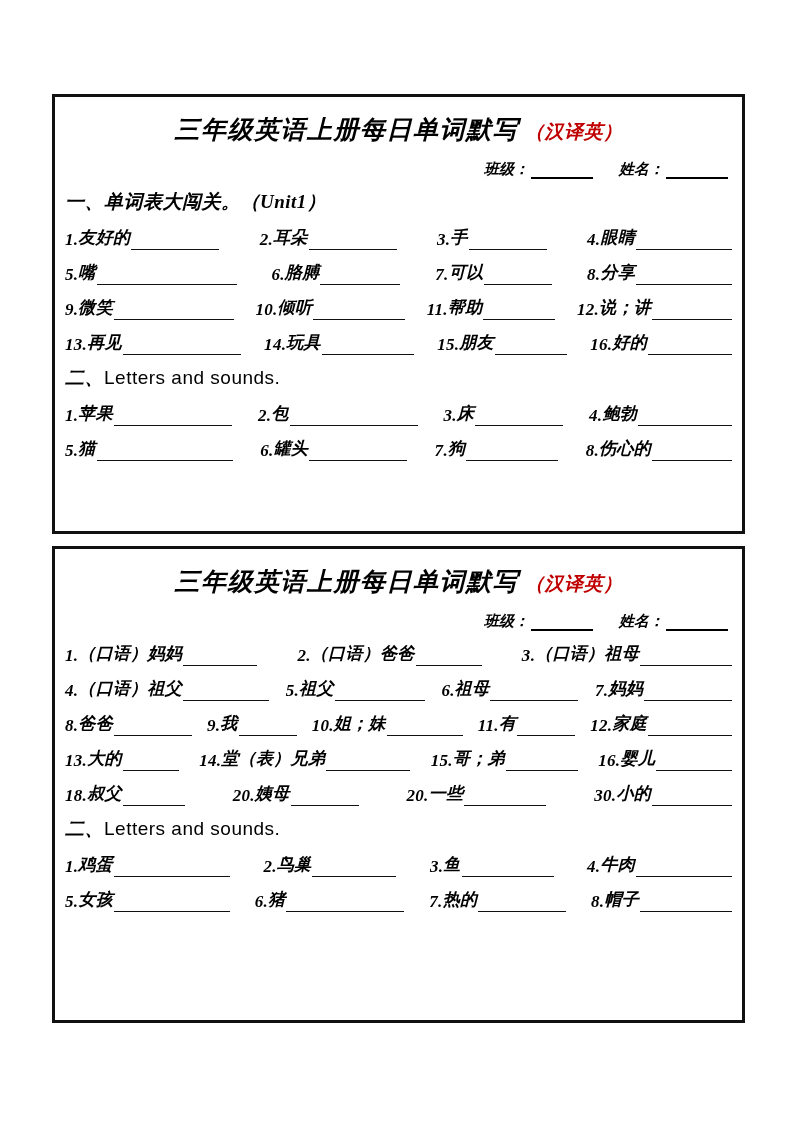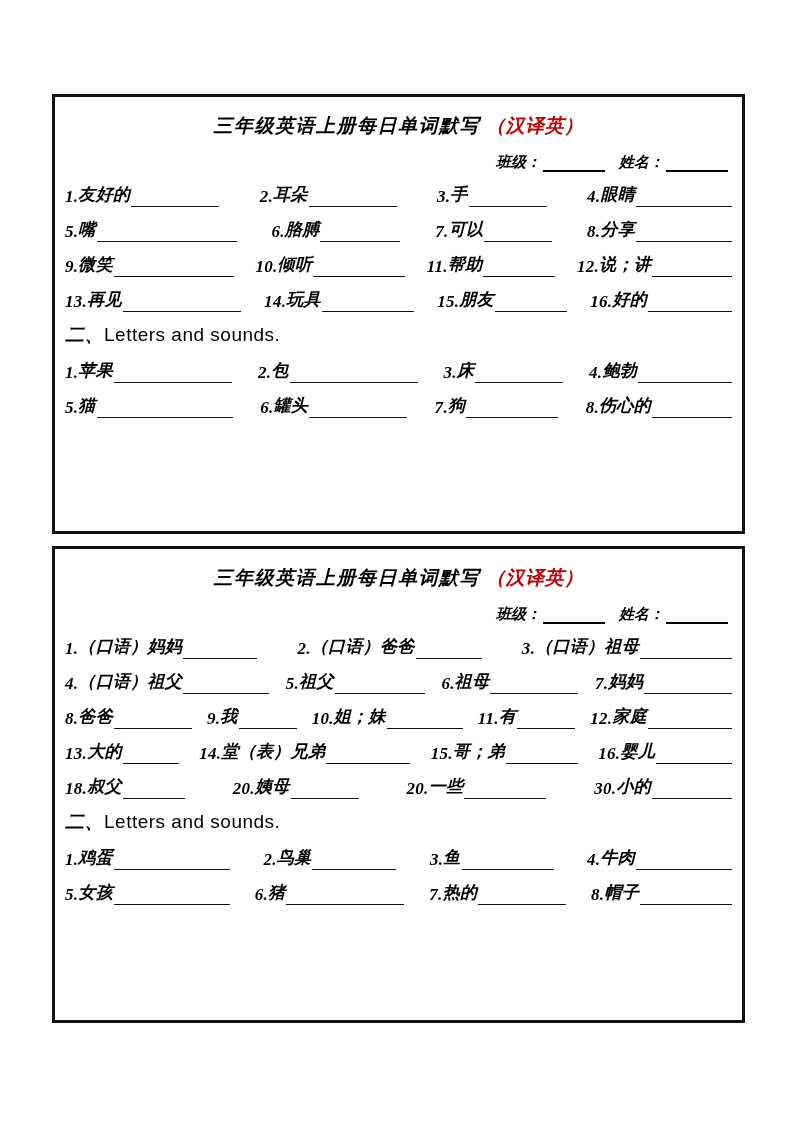--- a/index.html
+++ b/index.html
@@ -28,40 +28,40 @@
   #sheet-2{ top:546px; height:477px; }
 
   .title-row{
     text-align:center;
     white-space:nowrap;
     margin-top:6px;
     margin-bottom:2px;
   }
   .title-main{
     font-family:"Liberation Serif","DejaVu Serif",serif;
-    font-size:19px;
+    font-size:25px;
     font-weight:700;
     font-style:italic;
     letter-spacing:1.5px;
     color:#000000;
   }
   .title-sub{
     font-family:"Liberation Serif","DejaVu Serif",serif;
     font-size:19px;
     font-weight:700;
     font-style:italic;
     letter-spacing:0.5px;
     margin-left:6px;
   }
 
   .meta-row{
     display:flex;
     justify-content:flex-end;
     align-items:flex-end;
-    gap:14px;
+    gap:26px;
     margin-top:14px;
     margin-right:4px;
     font-size:15px;
     font-weight:700;
     font-style:italic;
   }
   .meta-item{display:flex;align-items:flex-end;gap:2px;}
   .meta-blank{
     display:inline-block;
     width:62px;
@@ -124,20 +124,21 @@
       <div class="meta-row">
         <div class="meta-item">
           <span>班级：</span>
           <span class="meta-blank"></span>
         </div>
         <div class="meta-item">
           <span>姓名：</span>
           <span class="meta-blank"></span>
         </div>
       </div>
+      <div class="sec-head"><span>一、单词表大闯关。</span><span class="unit">（Unit1）</span></div>
       <div class="word-row">
         <div class="word-item">
           <span>1.</span>
           <span class="word-label">友好的</span>
           <span class="blank" style="width: 88px;"></span>
         </div>
         <span class="gap" style="flex: 1 1 auto; min-width: 4px;"></span>
         <div class="word-item">
           <span>2.</span>
           <span class="word-label">耳朵</span>

